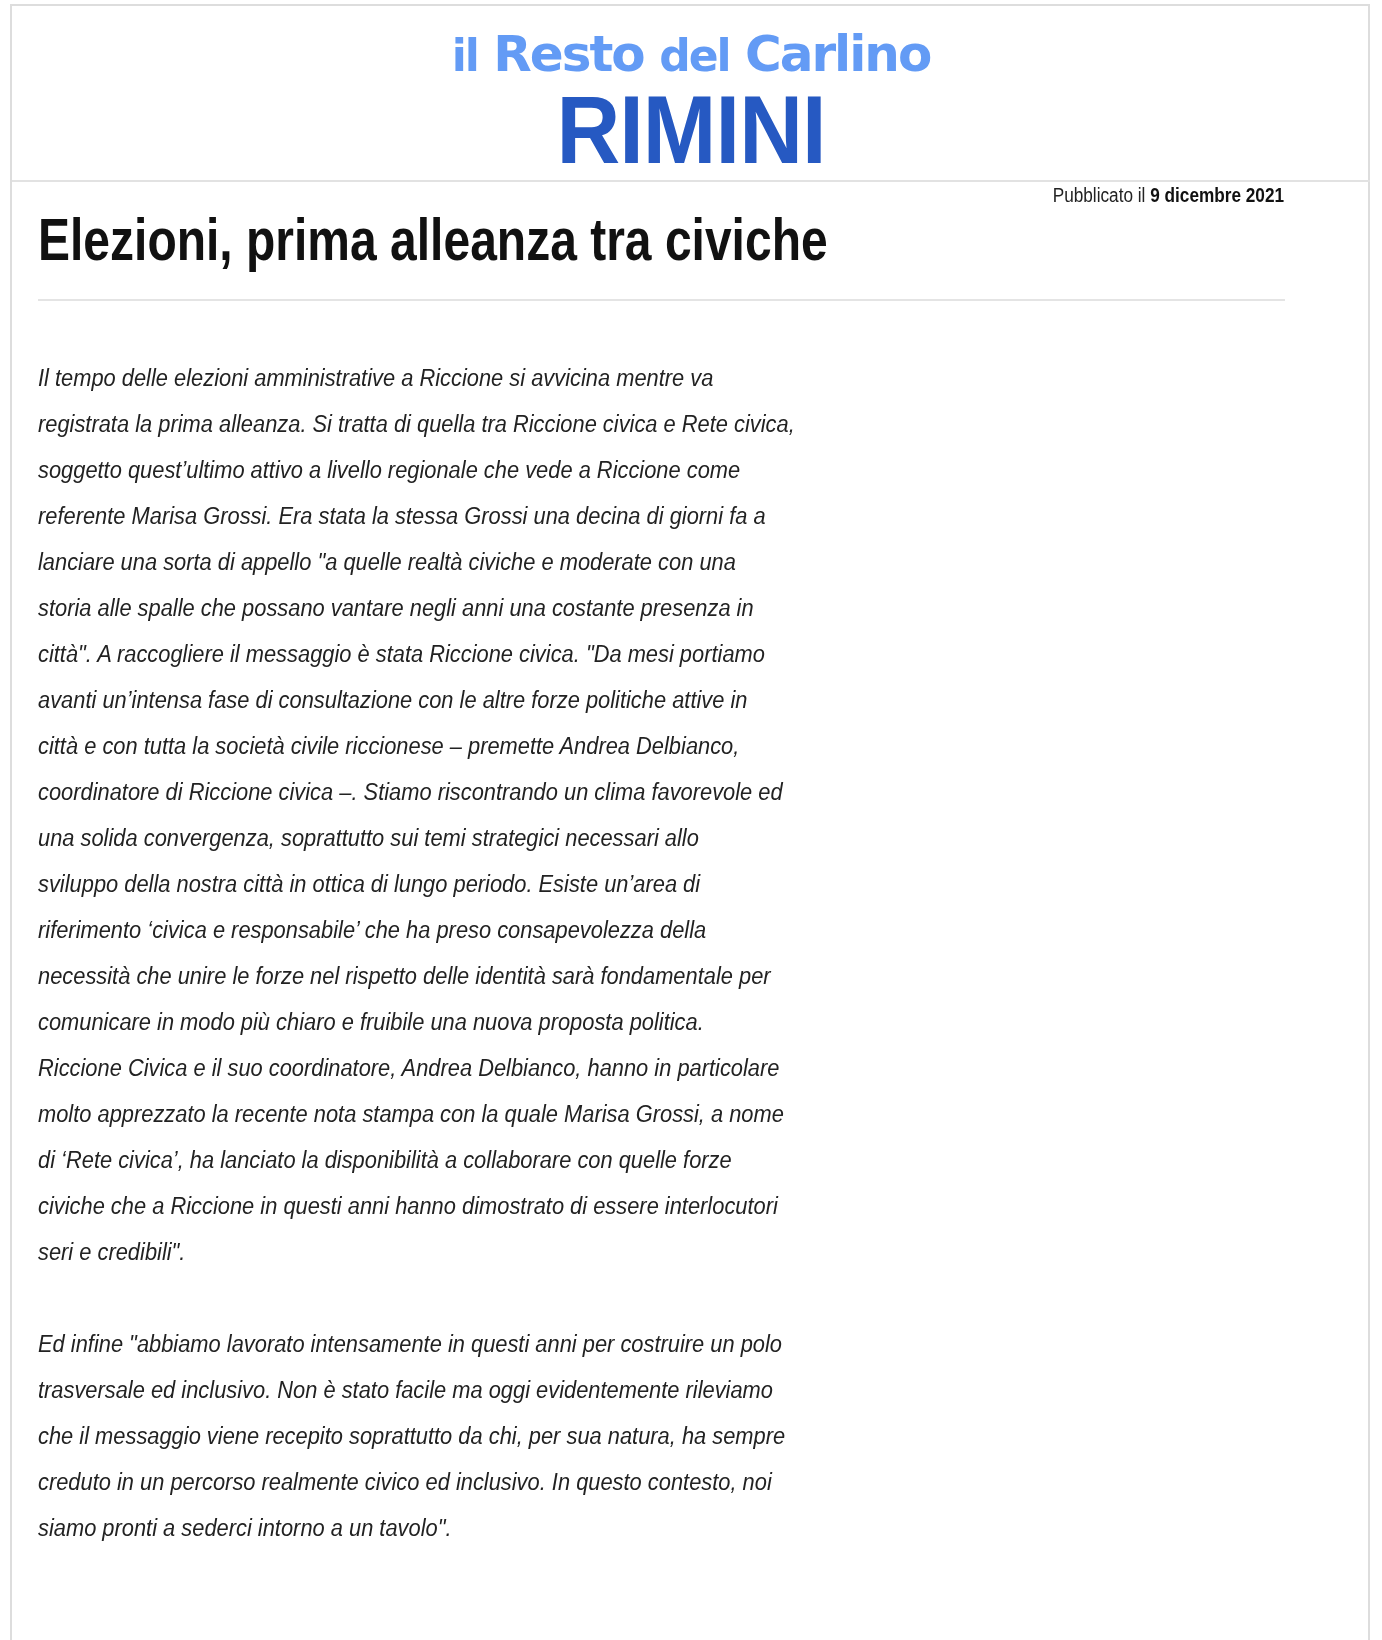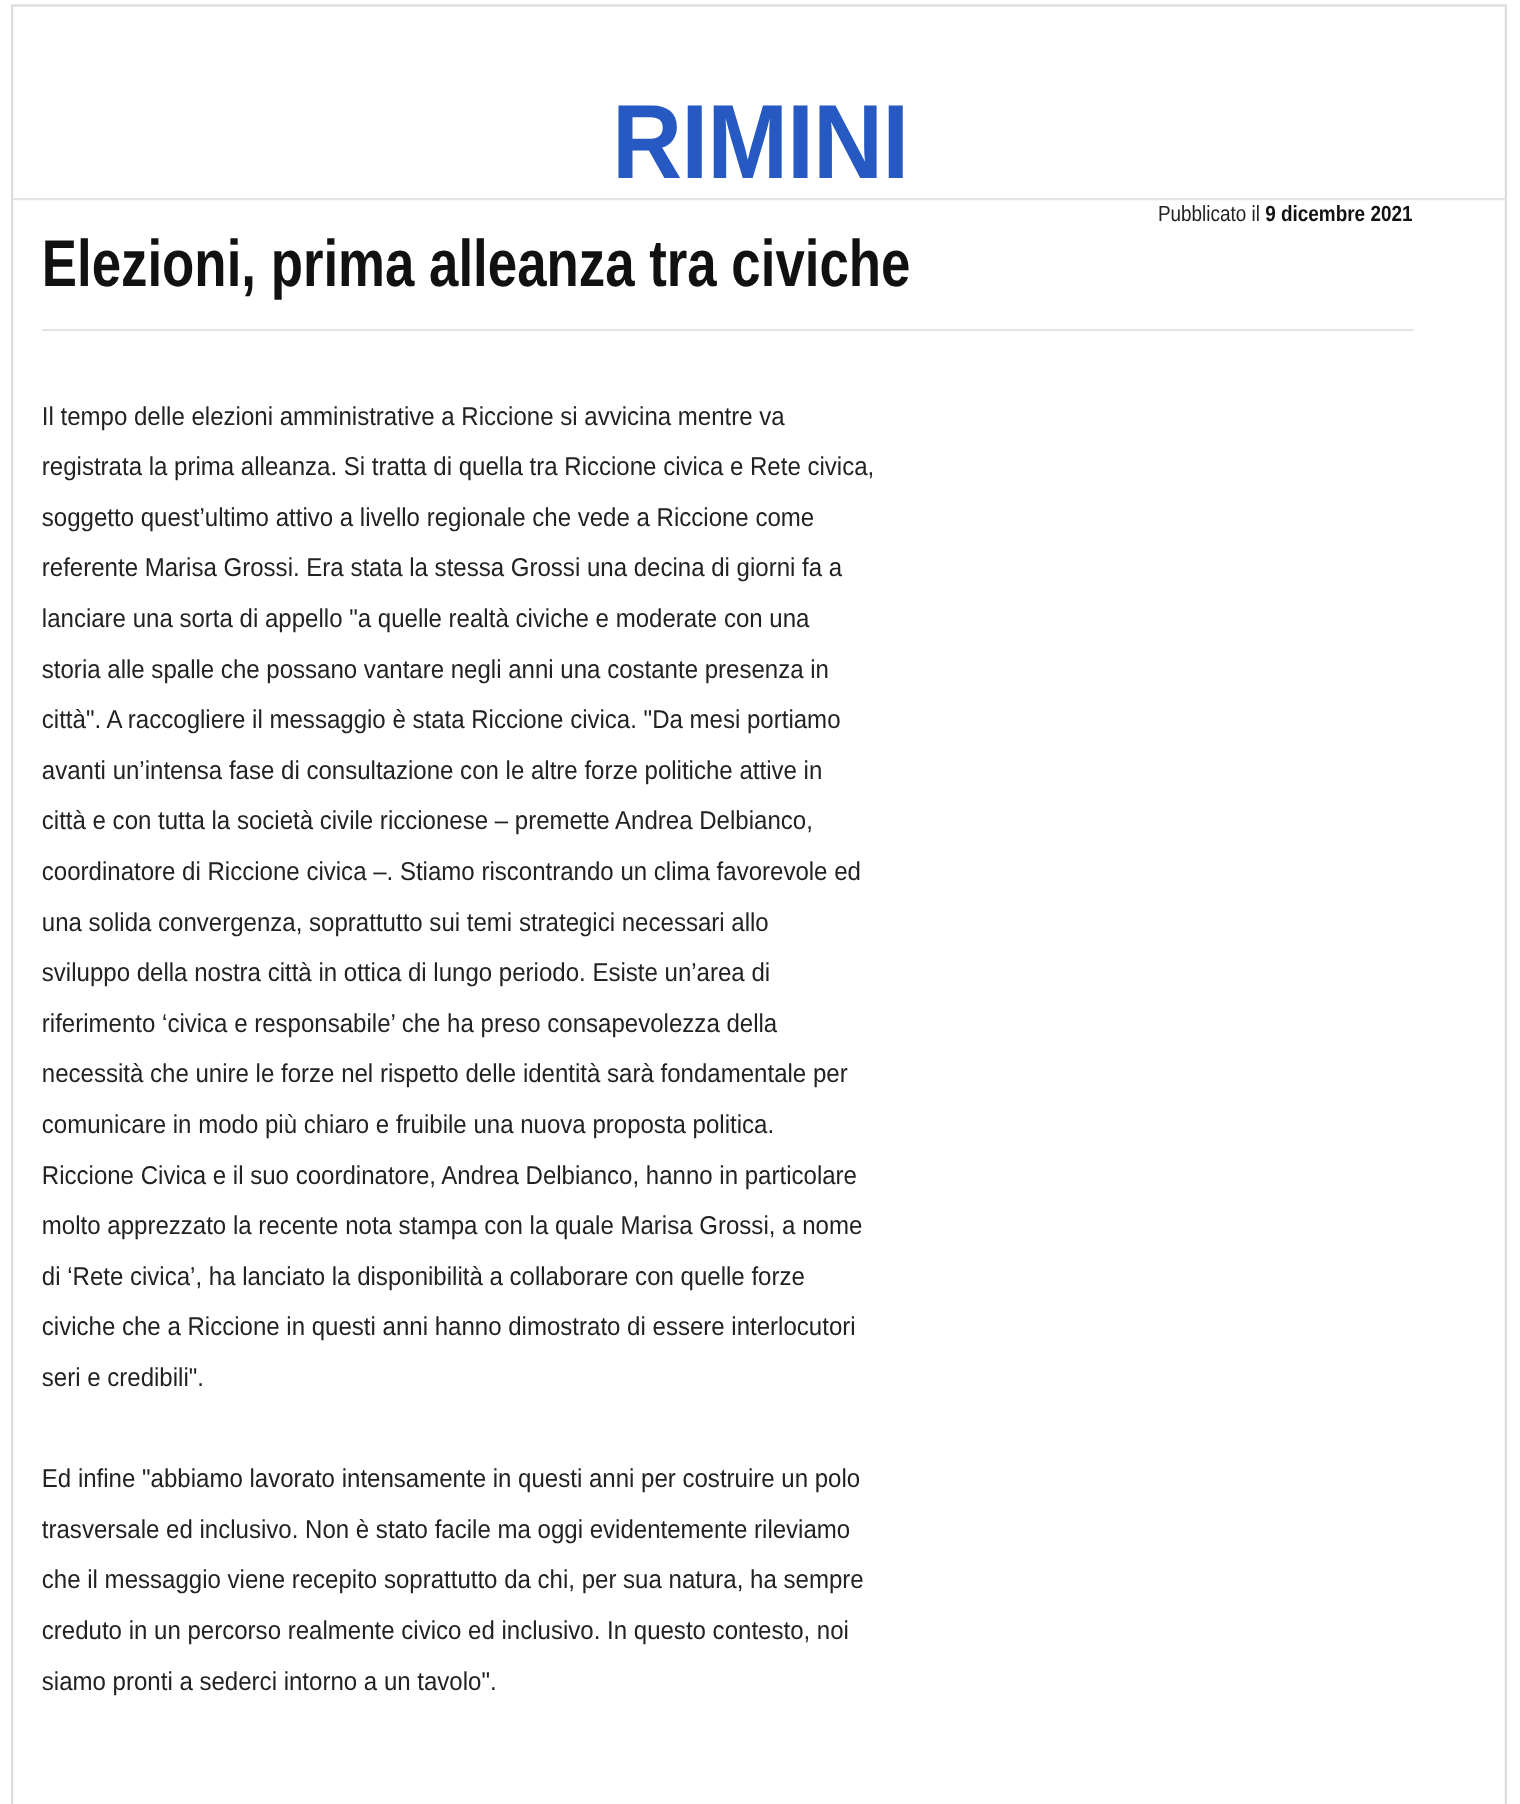--- a/index.html
+++ b/index.html
@@ -98,20 +98,21 @@
       top: 299px;
       width: 1247px;
       height: 2px;
       background: #e4e4e4;
     }
     .article {
       position: absolute;
       left: 38px;
       top: 355px;
       width: 900px;
+      font-style: italic;
     }
     .para {
       margin: 0;
     }
     .para + .para {
       margin-top: 46px;
     }
     .line {
       display: block;
       font-family: "Liberation Sans", sans-serif;
@@ -122,20 +123,26 @@
       transform: scaleX(0.93);
       transform-origin: left center;
     }
   </style>
 </head>
 <body>
 
 <div class="frame"></div>
 
 <header class="masthead">
+  <div class="brand-top">
+    <span class="sm">il</span>
+    <span>Resto</span>
+    <span class="sm">del</span>
+    <span>Carlino</span>
+  </div>
   <div class="brand-city">RIMINI</div>
 </header>
 
 <div class="pubdate">
   <span>Pubblicato il</span>
   <b>9 dicembre 2021</b>
 </div>
 
 <h1 class="headline">Elezioni, prima alleanza tra civiche</h1>
 

